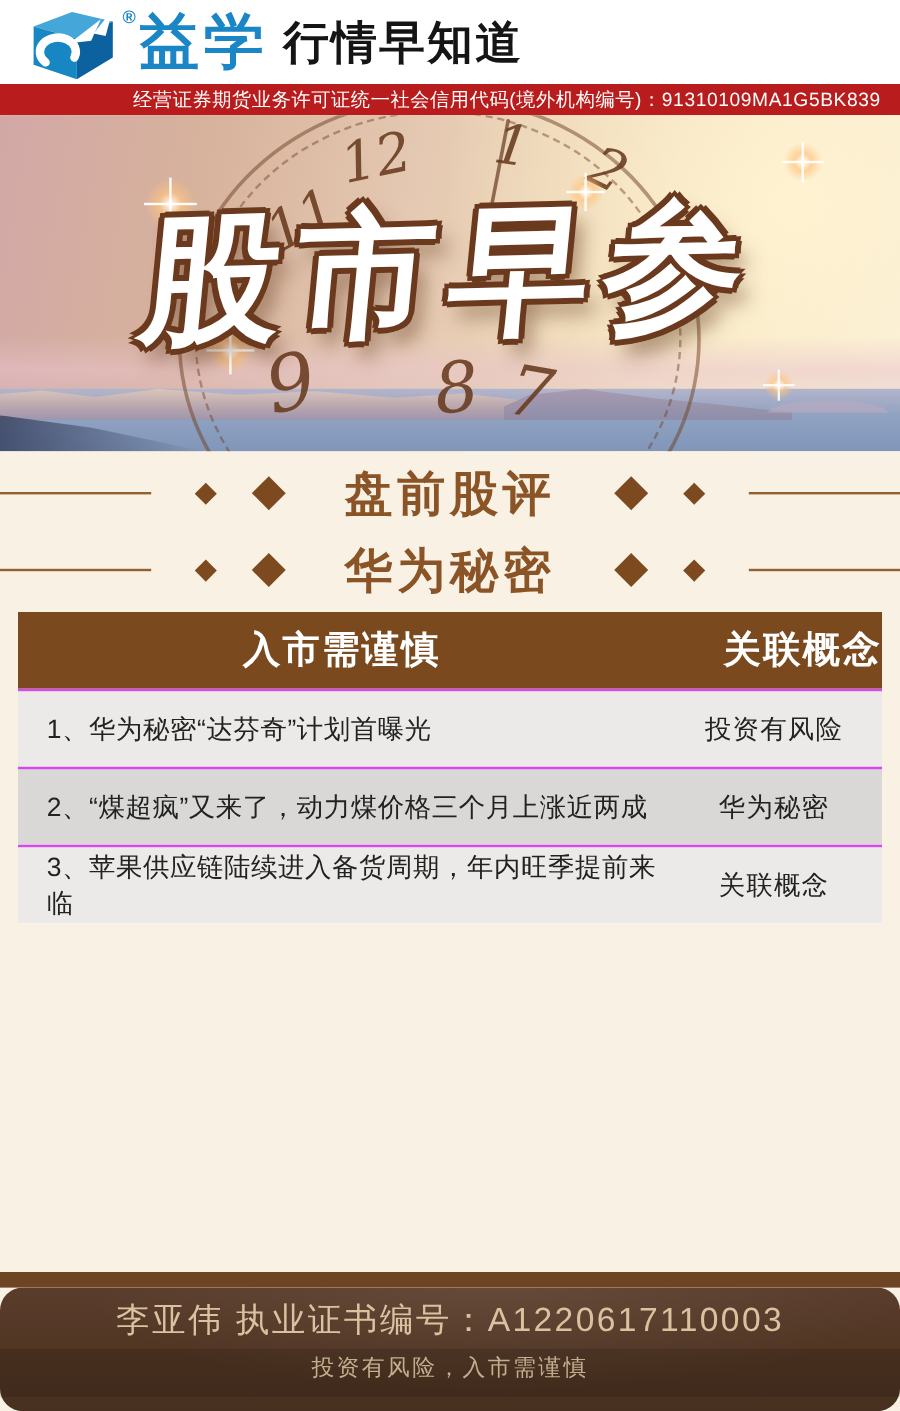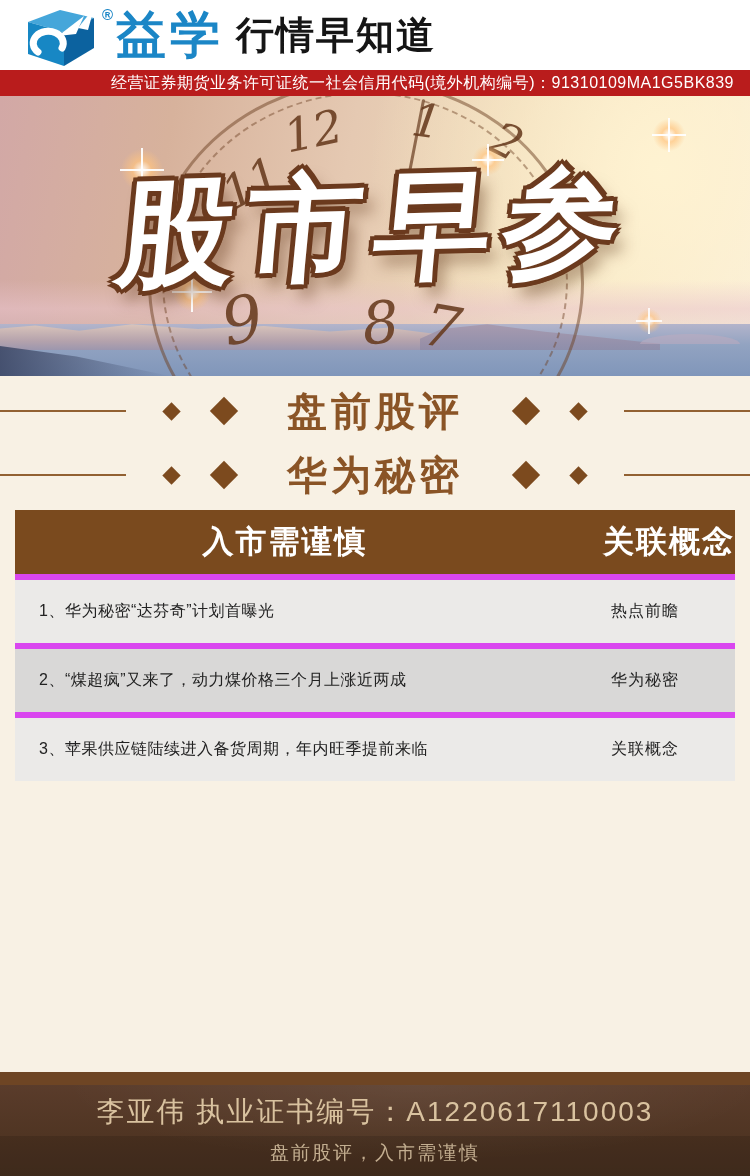--- a/index.html
+++ b/index.html
@@ -82,33 +82,33 @@
 
   
   .card{margin:4px 18px 0;background:#fcfbf8;border-radius:6px;padding:20px 27px;box-sizing:border-box;}
   .card p{margin:0;font-size:22px;line-height:45px;color:#222222;text-align:justify;letter-spacing:0.5px;}
 
   
   .hotspots{margin:6px 15px 0;}
   .thead{display:flex;align-items:center;height:64px;background:#7a4a1e;color:#ffffff;font-weight:bold;font-size:31px;letter-spacing:2px;}
   .col-event{flex:1;text-align:center;}
   .col-concept{flex:0 0 180px;text-align:right;}
-  .trow{display:flex;align-items:center;height:63px;font-size:16px;color:#222222;border-top:6px solid #d946ef;}
+  .trow{display:flex;align-items:center;height:63px;font-size:22px;color:#222222;border-top:2px solid #d946ef;}
   .trow:nth-child(odd){background:#d9d8d7;}
   .trow:nth-child(even){background:#ebeae8;}
   .cell-event{flex:1;text-align:left;padding-left:24px;letter-spacing:0.5px;}
   .cell-concept{flex:0 0 180px;text-align:center;letter-spacing:1px;}
 
   
   .footer{position:absolute;left:0;bottom:0;width:100%;}
   .footer-strip{height:13px;background:#6e4524;}
   .footer-main{background:
       radial-gradient(ellipse at 55% 0%, rgba(255,255,255,.07), rgba(255,255,255,0) 60%),
       linear-gradient(180deg,#5a3c2b 0%,#503523 55%,#47301f 100%);
-    text-align:center;padding:9px 0 0;}
+    text-align:center;padding:9px 0 12px;border-radius:19px;}
   .analyst{font-size:28px;color:#d9c29f;letter-spacing:2px;line-height:36px;}
   .disclaimer-bar{margin-top:6px;background:rgba(0,0,0,.12);padding:4px 0 10px;}
   .disclaimer{font-size:19px;color:#c3ae90;letter-spacing:2px;line-height:26px;}
 </style>
 </head>
 <body>
 
 <div class="page">
 
   <div class="header">
@@ -178,35 +178,35 @@
     <div class="rule right"></div>
   </div>
 
   <div class="hotspots">
     <div class="thead">
       <div class="col-event">入市需谨慎</div>
       <div class="col-concept">关联概念</div>
     </div>
     <div class="trow">
       <div class="cell-event">1、华为秘密“达芬奇”计划首曝光</div>
-      <div class="cell-concept">热点前瞻</div>
+      <div class="cell-concept">投资有风险</div>
     </div>
     <div class="trow">
       <div class="cell-event">2、“煤超疯”又来了，动力煤价格三个月上涨近两成</div>
       <div class="cell-concept">华为秘密</div>
     </div>
     <div class="trow">
       <div class="cell-event">3、苹果供应链陆续进入备货周期，年内旺季提前来临</div>
       <div class="cell-concept">关联概念</div>
     </div>
   </div>
 
   <div class="footer">
     <div class="footer-strip"></div>
     <div class="footer-main">
       <div class="analyst">李亚伟  执业证书编号：A1220617110003</div>
       <div class="disclaimer-bar">
-        <div class="disclaimer">盘前股评，入市需谨慎</div>
+        <div class="disclaimer">投资有风险，入市需谨慎</div>
       </div>
     </div>
   </div>
 
 </div>
 
 </body></html>

